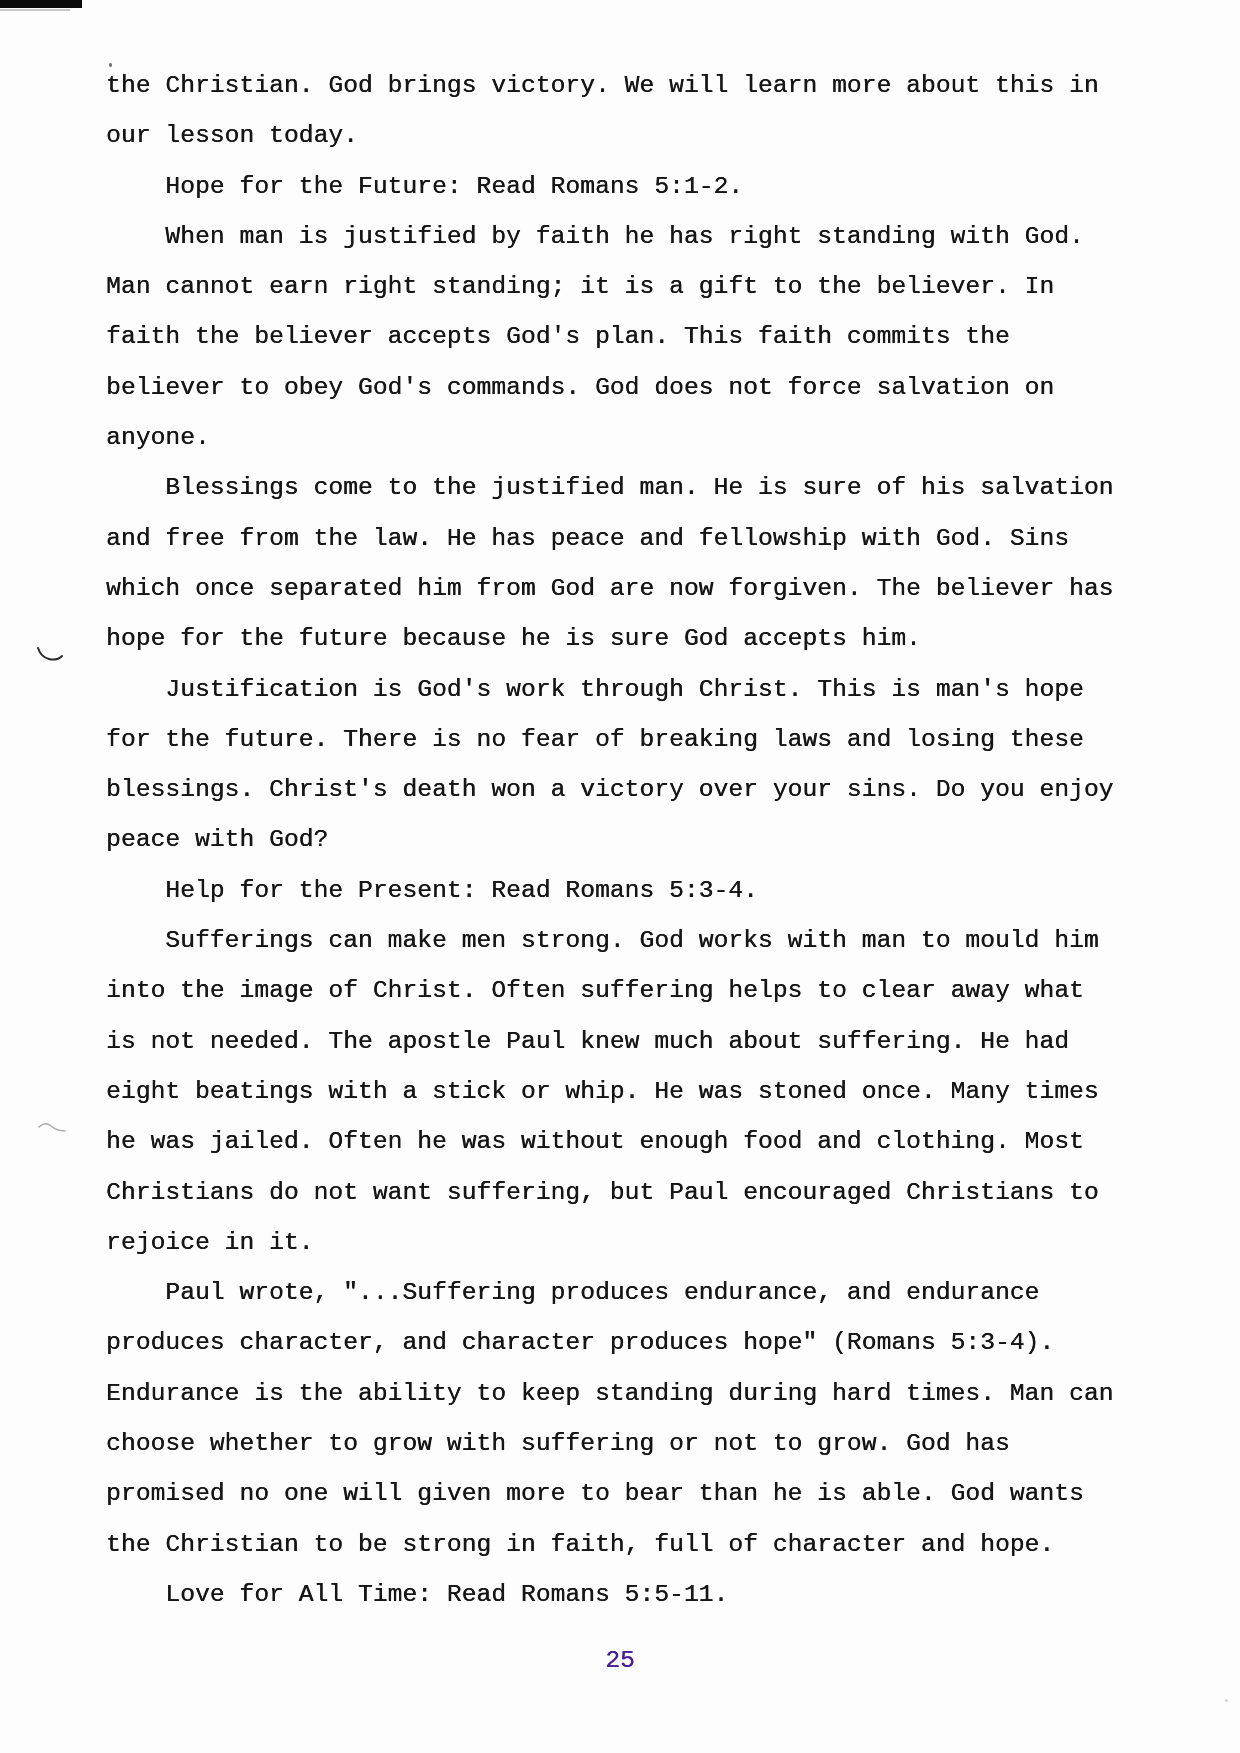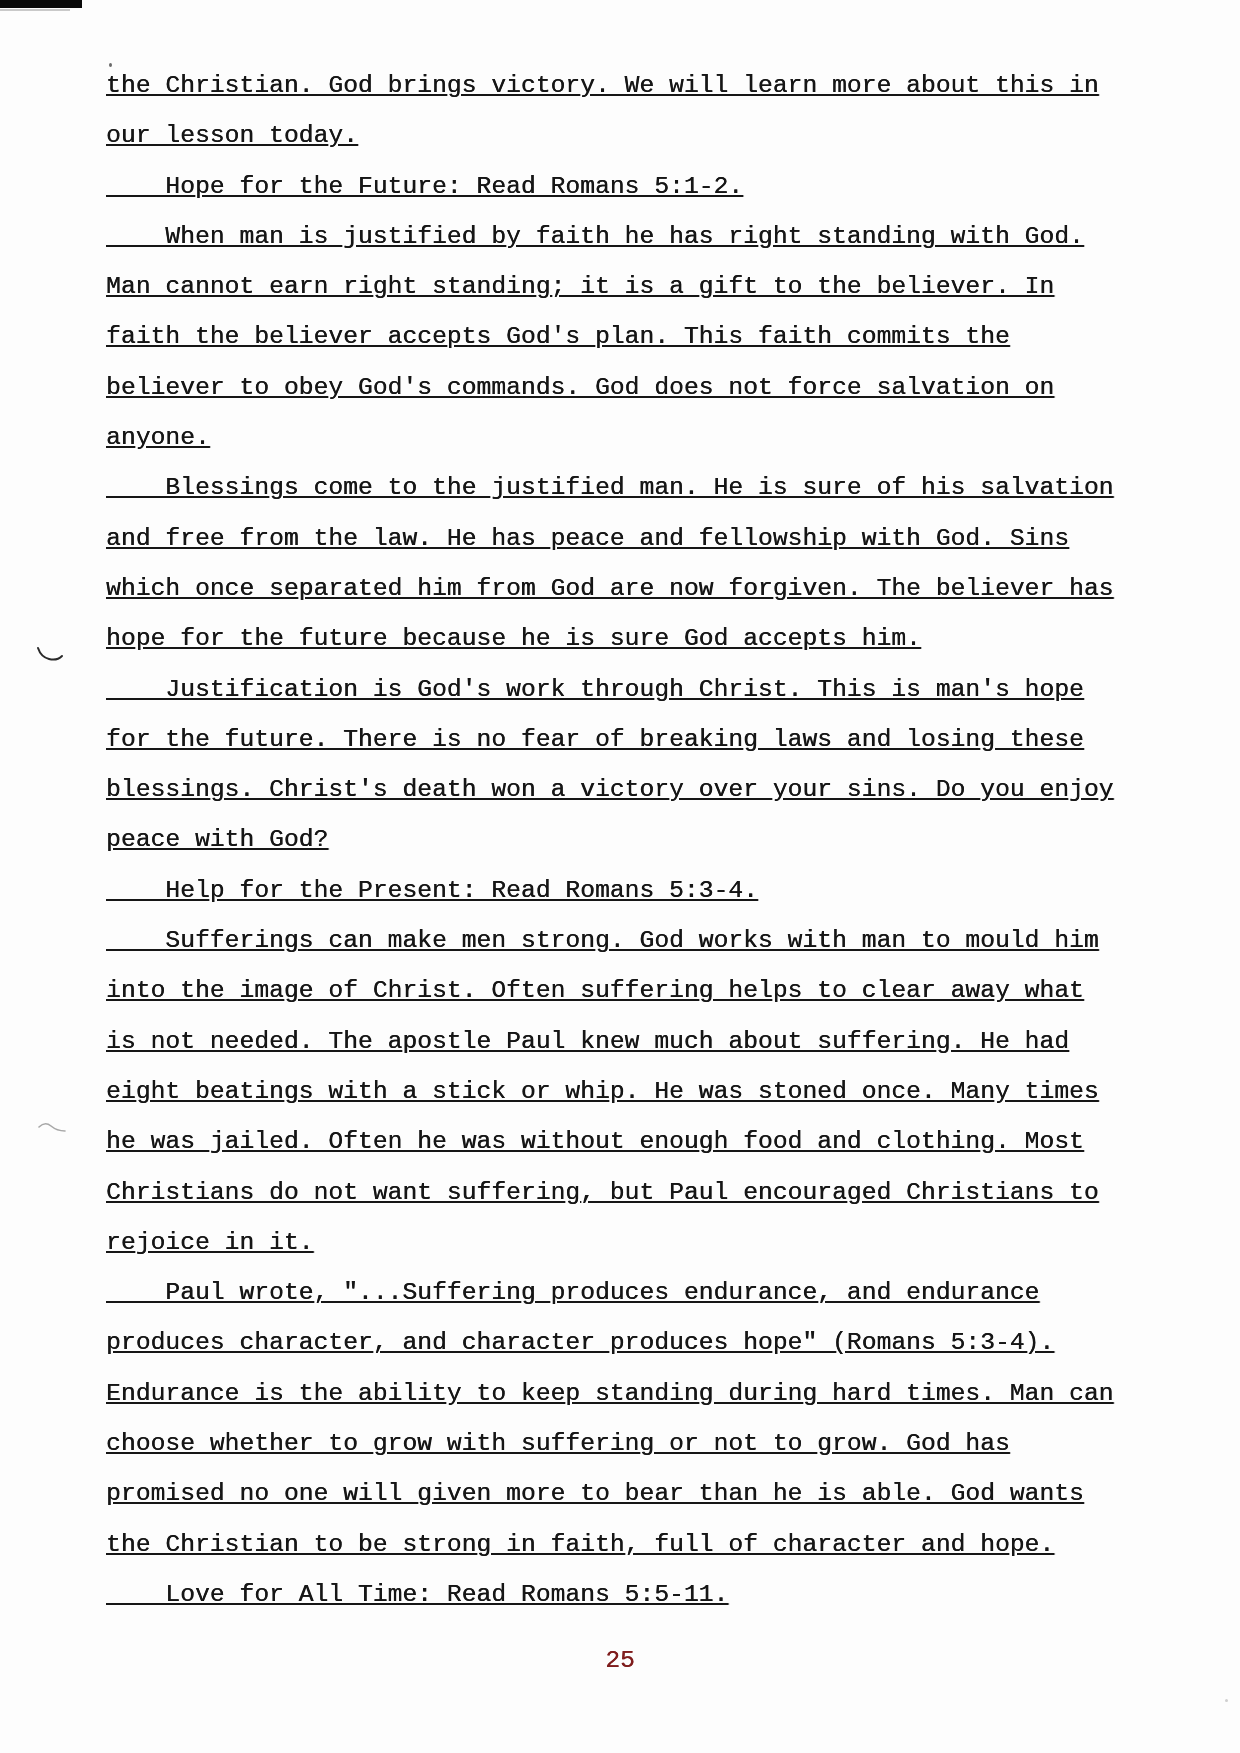--- a/index.html
+++ b/index.html
@@ -21,35 +21,34 @@
   
   .text-block {
     position: absolute;
     left: 106px;
     top: 60px;
     font-size: 24.7px;
     line-height: 50.3px;
     color: #161616;
     white-space: pre;
     text-shadow: 0.35px 0 0 currentColor; 
-    text-decoration: underline;
   }
   .line {
     height: 50.3px;
   }
   
   .page-number {
     position: absolute;
     left: 0;
     top: 1645px;
     width: 1240px;
     text-align: center;
     font-size: 24.7px;
     line-height: 30px;
-    color: #7f1d1d;
+    color: #4c1d95;
     text-shadow: 0.3px 0 0 currentColor;
   }
   
   .corner-bar {
     position: absolute;
     left: 0;
     top: 0;
     width: 82px;
     height: 8px;
     background: #0a0a0a;

